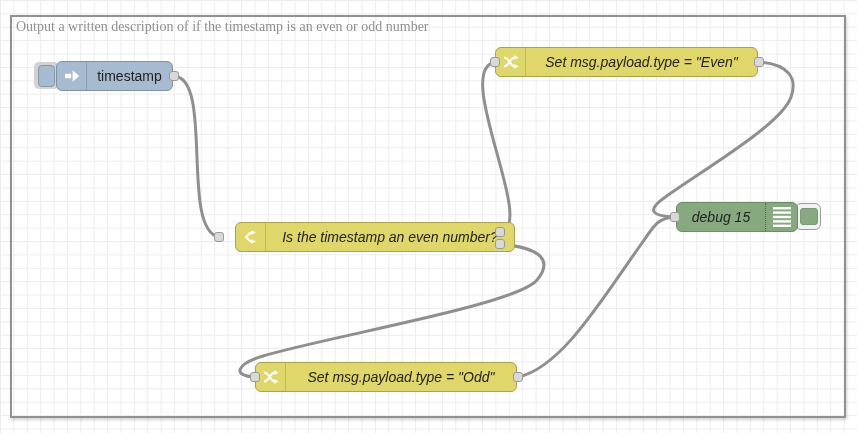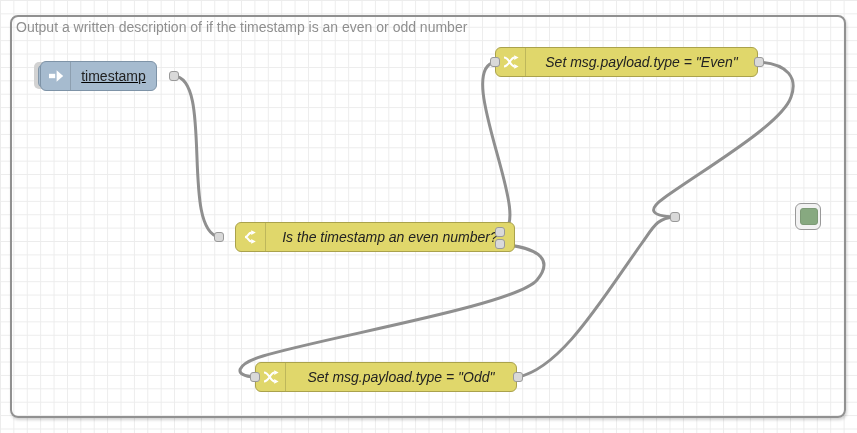--- a/index.html
+++ b/index.html
@@ -7,22 +7,23 @@
     position:relative; width:857px; height:433px; overflow:hidden;
     background-color:#ffffff;
     background-image:
       linear-gradient(to right, #ececec 1px, transparent 1px),
       linear-gradient(to bottom, #ececec 1px, transparent 1px);
     background-size:13.4px 13.4px;
     font-family:"Liberation Sans", sans-serif;
   }
   .group-box {
     position:absolute; left:10px; top:15px; width:832px; height:399px;
-    border:2px solid #919191; border-radius:8px;
+    border:2px solid #919191; border-radius:0;
     box-shadow:1px 2px 3px rgba(0,0,0,0.18);
+    font-family:Liberation Serif, serif;
   }
   .group-label {
     position:absolute; left:4px; top:2px;
     font-size:14px; color:#8f8f8f; white-space:nowrap;
   }
   svg.wires { position:absolute; left:0; top:0; }
   .wire { stroke:#8f8f8f; stroke-width:3; fill:none; stroke-linecap:round; }
 
   .node {
     position:absolute; height:30px; box-sizing:border-box;
@@ -87,21 +88,21 @@
   </svg>
 
   <div class="inject-btn">
     <div class="inject-btn-inner"></div>
   </div>
 
   <div class="debug-btn">
     <div class="debug-btn-inner"></div>
   </div>
 
-  <div class="node n-inject" style="left:40px; top:61px; width:117px;text-decoration:underline;">
+  <div class="node n-inject" style="left:56px; top:61px; width:117px;">
     <div class="icon-region">
       <svg width="18" height="18" viewBox="0 0 18 18">
         <rect x="2" y="6.8" width="6.2" height="4.4" fill="#fff"></rect>
         <path d="M9.6 3.2 L16.2 9 L9.6 14.8 z" fill="#fff"></path>
       </svg>
     </div>
     <span class="node-label">timestamp</span>
   </div>
 
   <div class="node n-func italic" style="left:235px; top:222px; width:280px;">
@@ -130,20 +131,32 @@
     <div class="icon-region">
       <svg width="18" height="18" viewBox="0 0 18 18">
         <path d="M2 4.6 C7 4.6 8.5 13.4 12.5 13.4 M2 13.4 C7 13.4 8.5 4.6 12.5 4.6" stroke="#fff" stroke-width="2" fill="none"></path>
         <path d="M12.2 2.2 L16.6 4.6 L12.2 7 z" fill="#fff"></path>
         <path d="M12.2 11 L16.6 13.4 L12.2 15.8 z" fill="#fff"></path>
       </svg>
     </div>
     <span class="node-label">Set msg.payload.type = "Odd"</span>
   </div>
 
+  <div class="node n-debug italic" style="left:676px; top:202px; width:122px;">
+    <span class="node-label">debug 15</span>
+    <div class="icon-region right-side">
+      <svg width="20" height="22" viewBox="0 0 20 22">
+        <rect x="1" y="1" width="18" height="2.4" fill="#fff"></rect>
+        <rect x="1" y="5.4" width="18" height="2.4" fill="#fff"></rect>
+        <rect x="1" y="9.8" width="18" height="2.4" fill="#fff"></rect>
+        <rect x="1" y="14.2" width="18" height="2.4" fill="#fff"></rect>
+        <rect x="1" y="18.6" width="18" height="2.4" fill="#fff"></rect>
+      </svg>
+    </div>
+  </div>
 
   <div class="port" style="left:169px; top:71px;"></div>
   <div class="port" style="left:214px; top:232px;"></div>
   <div class="port" style="left:495px; top:227px;"></div>
   <div class="port" style="left:495px; top:239px;"></div>
   <div class="port" style="left:490px; top:57px;"></div>
   <div class="port" style="left:754px; top:57px;"></div>
   <div class="port" style="left:250px; top:372px;"></div>
   <div class="port" style="left:513px; top:372px;"></div>
   <div class="port" style="left:670px; top:212px;"></div>

